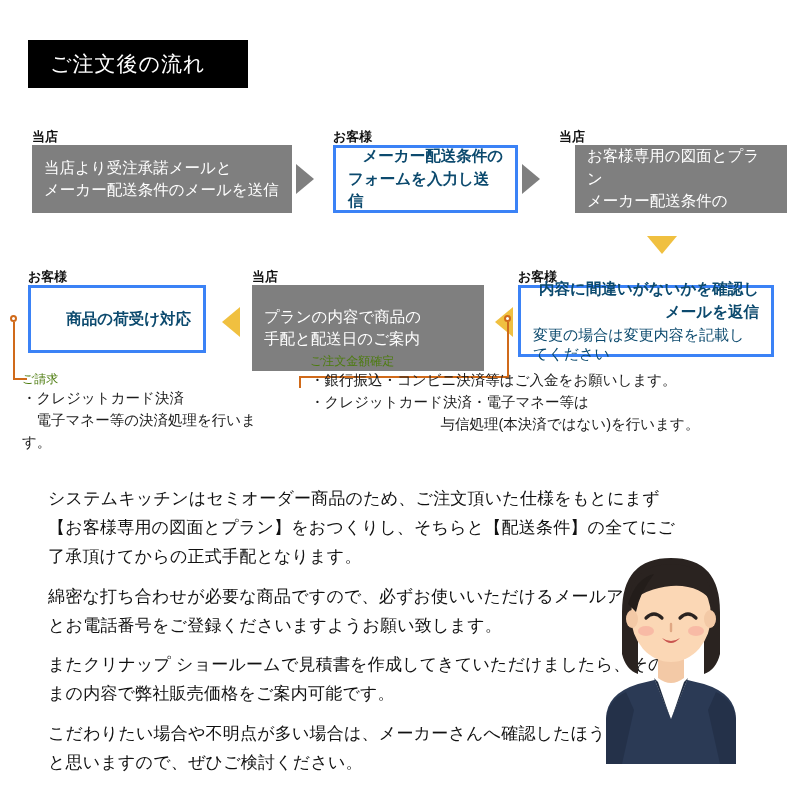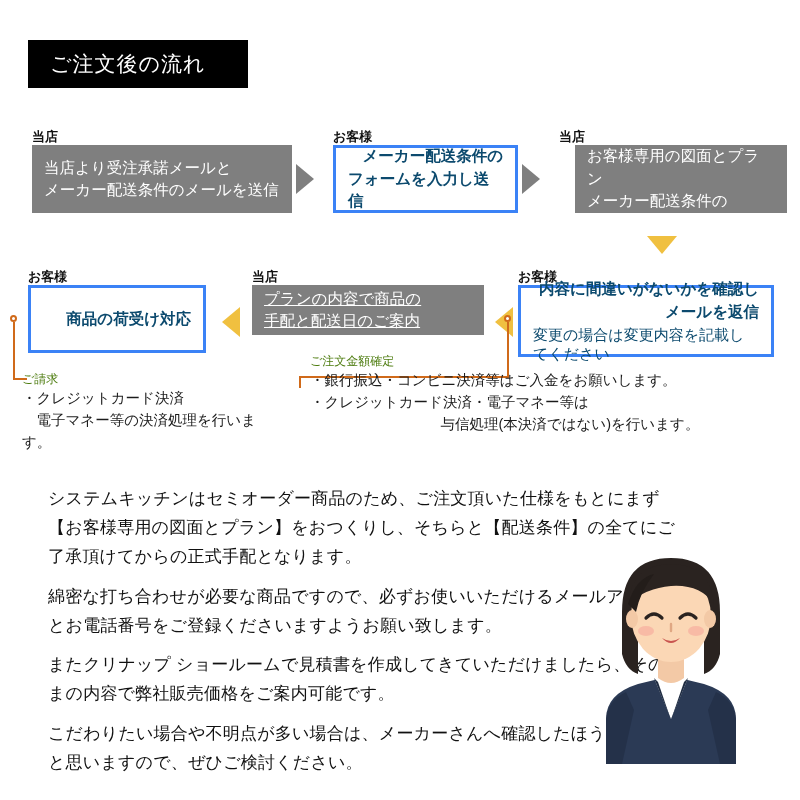--- a/index.html
+++ b/index.html
@@ -179,21 +179,21 @@
 <div class="who" style="left:518px; top:268px;">お客様</div>
 <div class="box navy" style="left:518px; top:285px; width:256px; height:72px;">
   <div>内容に間違いがないかを確認し</div>
   <div>メールを返信</div>
   <div class="sub">変更の場合は変更内容を記載してください</div>
 </div>
 
 <div class="arrow-l" style="left:495px; top:307px;"></div>
 
 <div class="who" style="left:252px; top:268px;">当店</div>
-<div class="box gray" style="left:252px; top:285px; width:232px; height:50px;text-decoration:underline;">
+<div class="box gray" style="left:252px; top:285px; width:232px; height:86px;">
   <div>プランの内容で商品の</div>
   <div>手配と配送日のご案内</div>
 </div>
 
 <div class="arrow-l" style="left:222px; top:307px;"></div>
 
 <div class="who" style="left:28px; top:268px;">お客様</div>
 <div class="box navy" style="left:28px; top:285px; width:178px; height:68px;">
   <div>商品の荷受け対応</div>
 </div>

